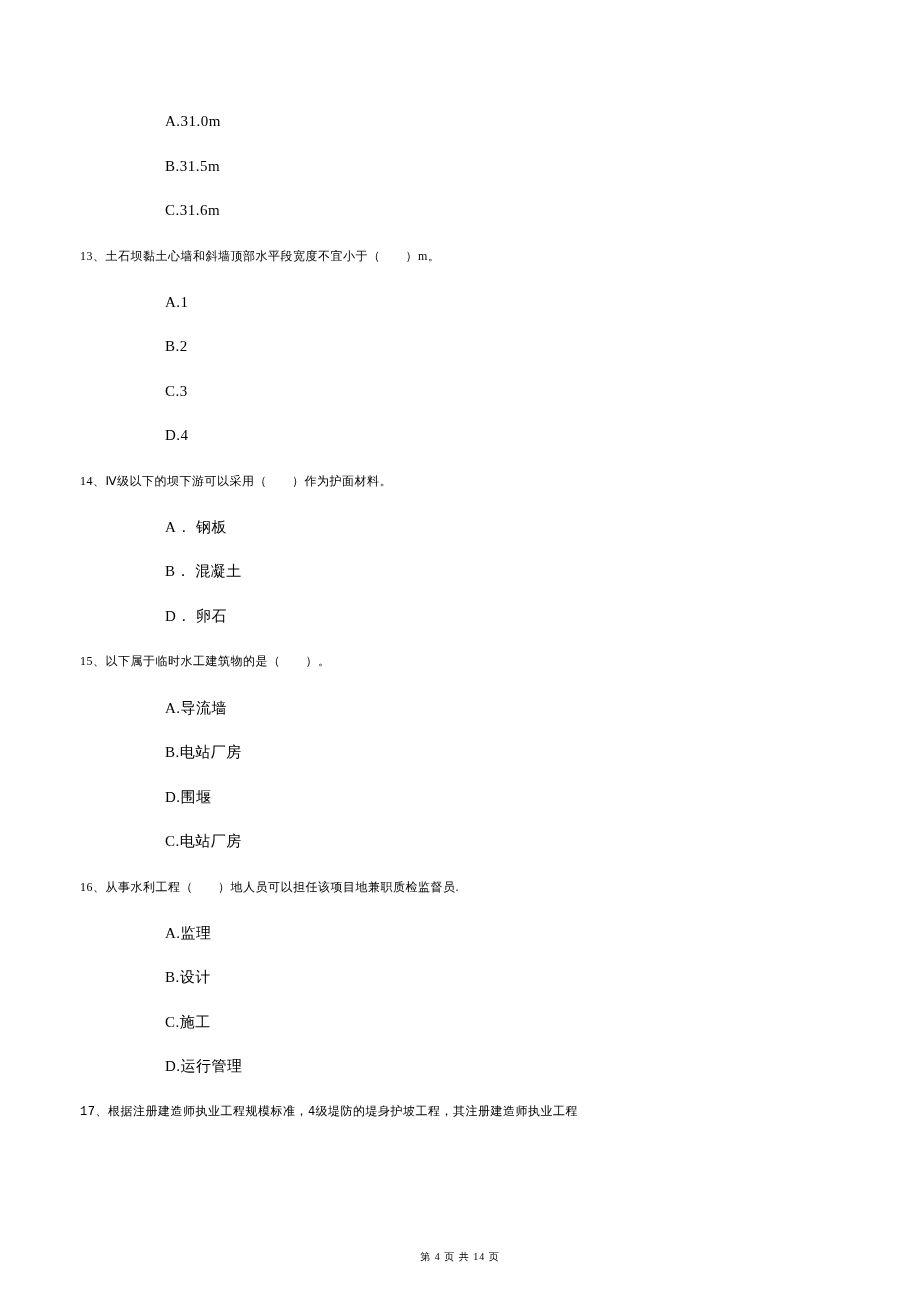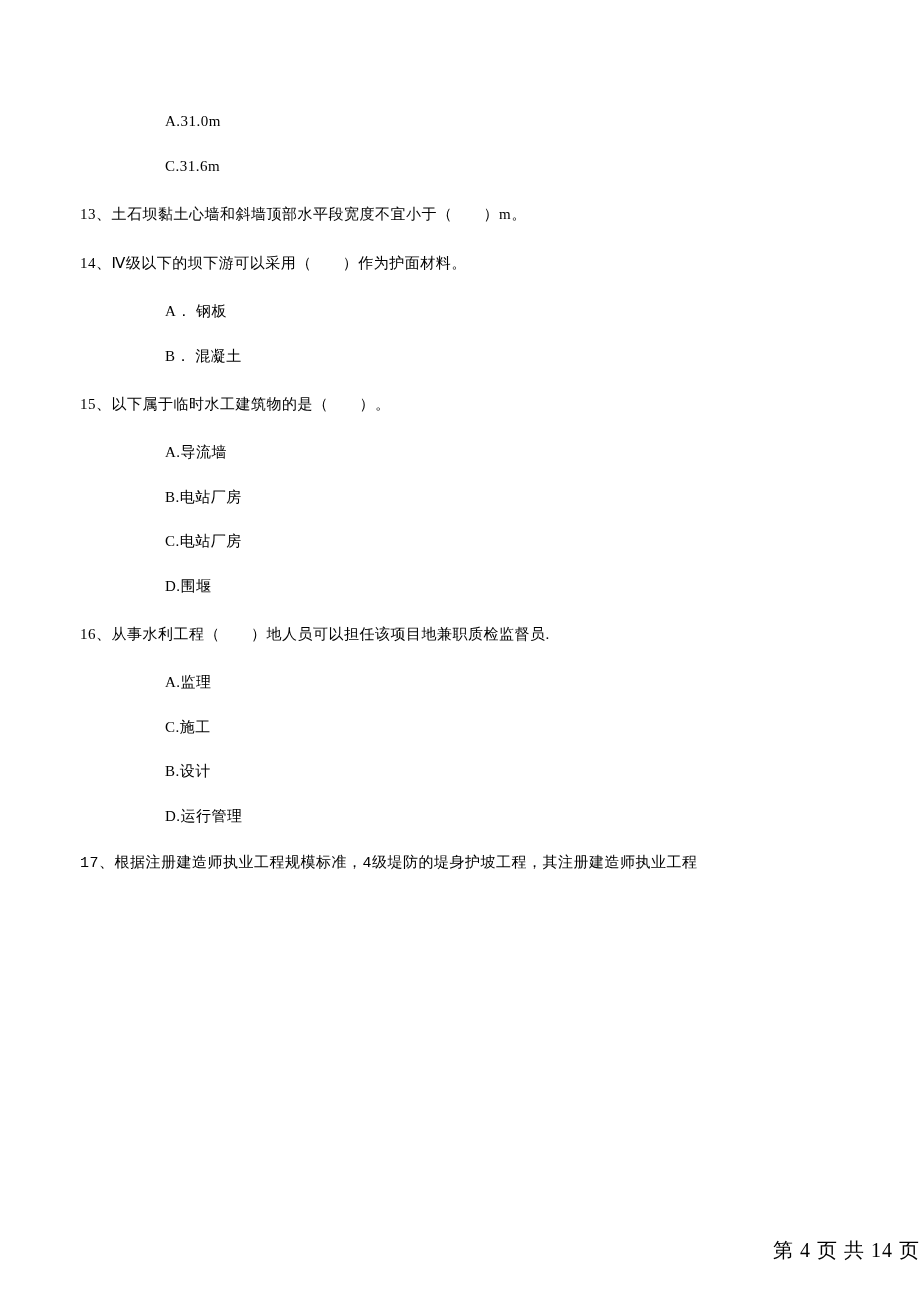--- a/index.html
+++ b/index.html
@@ -21,79 +21,87 @@
   .option-group {
     padding-left: 85px;
   }
   .option {
     font-size: 15px;
     line-height: 1.5;
     margin-bottom: 22px;
     letter-spacing: 0.5px;
   }
   .question {
-    font-size: 15px;
+    font-size: 12px;
     line-height: 1.6;
     margin-top: 25px;
     margin-bottom: 25px;
     padding-left: 0;
     letter-spacing: 0.5px;
   }
   .question .qnum {
     display: inline;
   }
   .page-footer {
     position: absolute;
     bottom: 38px;
     left: 0;
     width: 100%;
-    text-align: right;
-    font-size: 20px;
+    text-align: center;
+    font-size: 10px;
     letter-spacing: 1px;
   }
 </style>
 </head>
 <body>
 
 <div class="page">
 
   <div class="option-group">
     <div class="option">A.31.0m</div>
+    <div class="option">B.31.5m</div>
     <div class="option">C.31.6m</div>
   </div>
 
   <div class="question">
     <span class="qnum">13、</span><span>土石坝黏土心墙和斜墙顶部水平段宽度不宜小于（　　）m。</span>
+  </div>
+  <div class="option-group">
+    <div class="option">A.1</div>
+    <div class="option">B.2</div>
+    <div class="option">C.3</div>
+    <div class="option">D.4</div>
   </div>
 
   <div class="question">
     <span class="qnum">14、</span><span>Ⅳ级以下的坝下游可以采用（　　）作为护面材料。</span>
   </div>
   <div class="option-group">
     <div class="option">A． 钢板</div>
     <div class="option">B． 混凝土</div>
+    <div class="option">D． 卵石</div>
   </div>
 
   <div class="question">
     <span class="qnum">15、</span><span>以下属于临时水工建筑物的是（　　）。</span>
   </div>
   <div class="option-group">
     <div class="option">A.导流墙</div>
     <div class="option">B.电站厂房</div>
+    <div class="option">D.围堰</div>
     <div class="option">C.电站厂房</div>
-    <div class="option">D.围堰</div>
   </div>
 
   <div class="question">
     <span class="qnum">16、</span><span>从事水利工程（　　）地人员可以担任该项目地兼职质检监督员.</span>
   </div>
   <div class="option-group">
     <div class="option">A.监理</div>
+    <div class="option">B.设计</div>
     <div class="option">C.施工</div>
-    <div class="option">B.设计</div>
     <div class="option">D.运行管理</div>
   </div>
 
   <div class="question" style="margin-bottom:0;font-family:Liberation Mono, monospace;">
     <span class="qnum">17、</span><span>根据注册建造师执业工程规模标准，4级堤防的堤身护坡工程，其注册建造师执业工程</span>
   </div>
 
 </div>
 
 <div class="page-footer">第 4 页 共 14 页</div>

